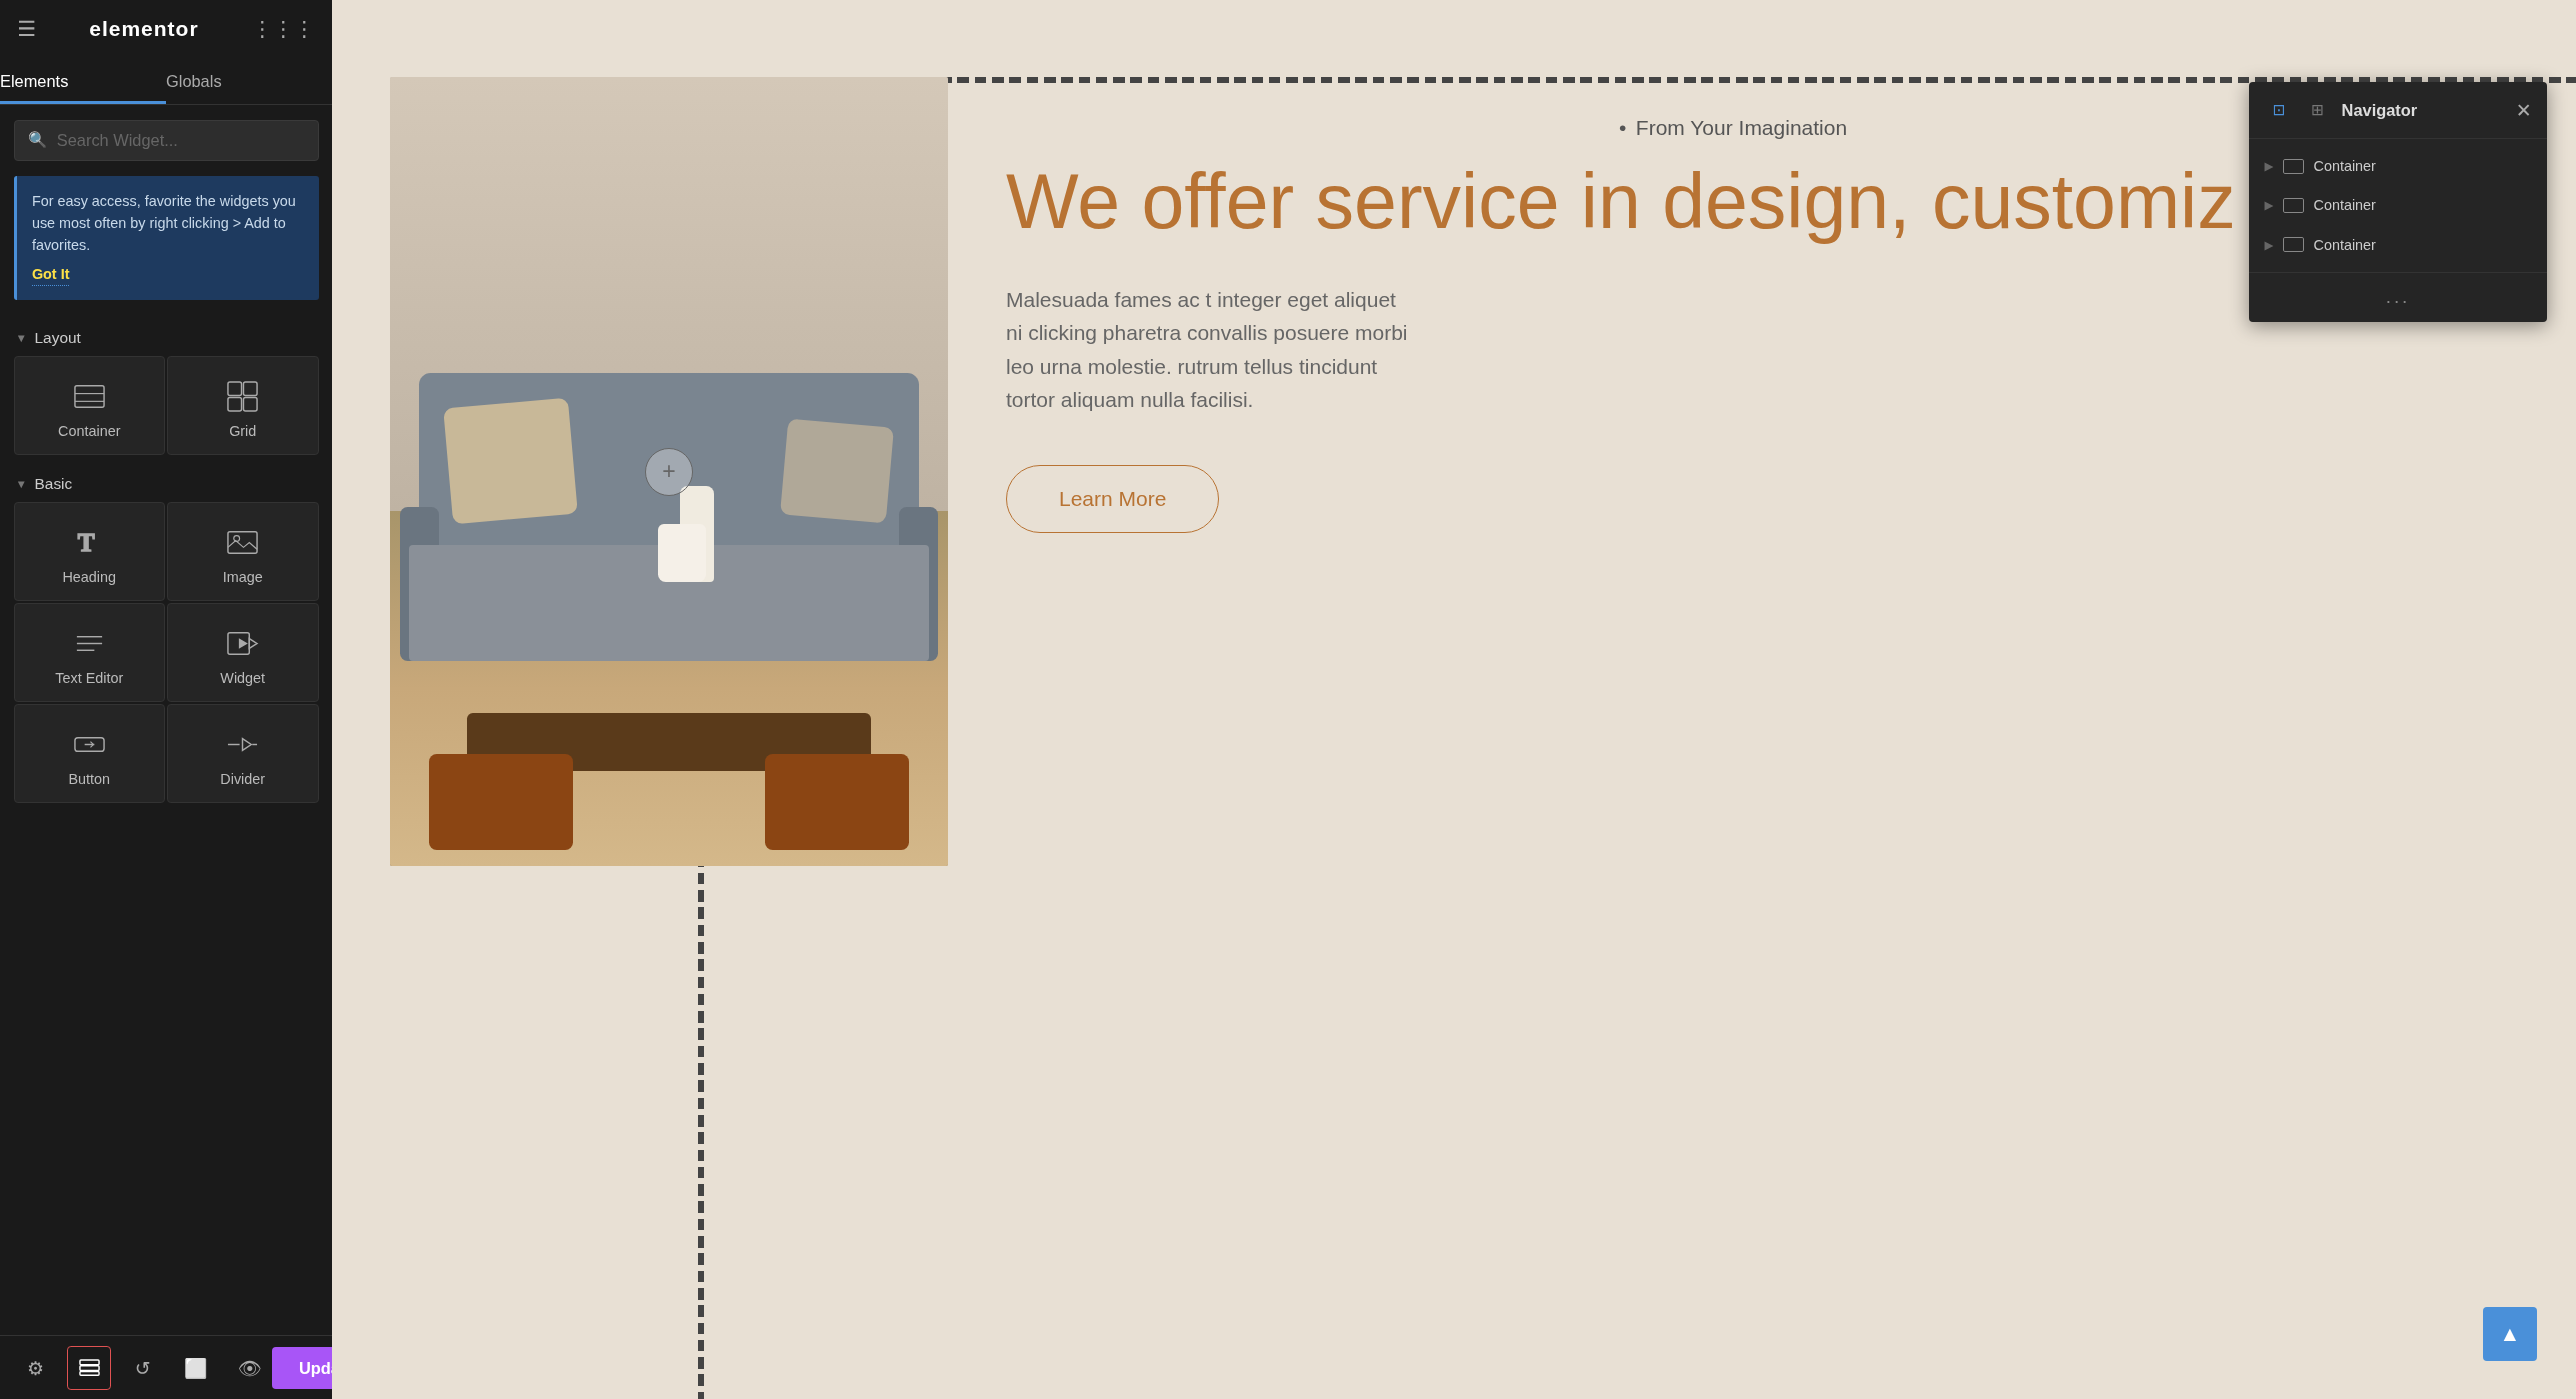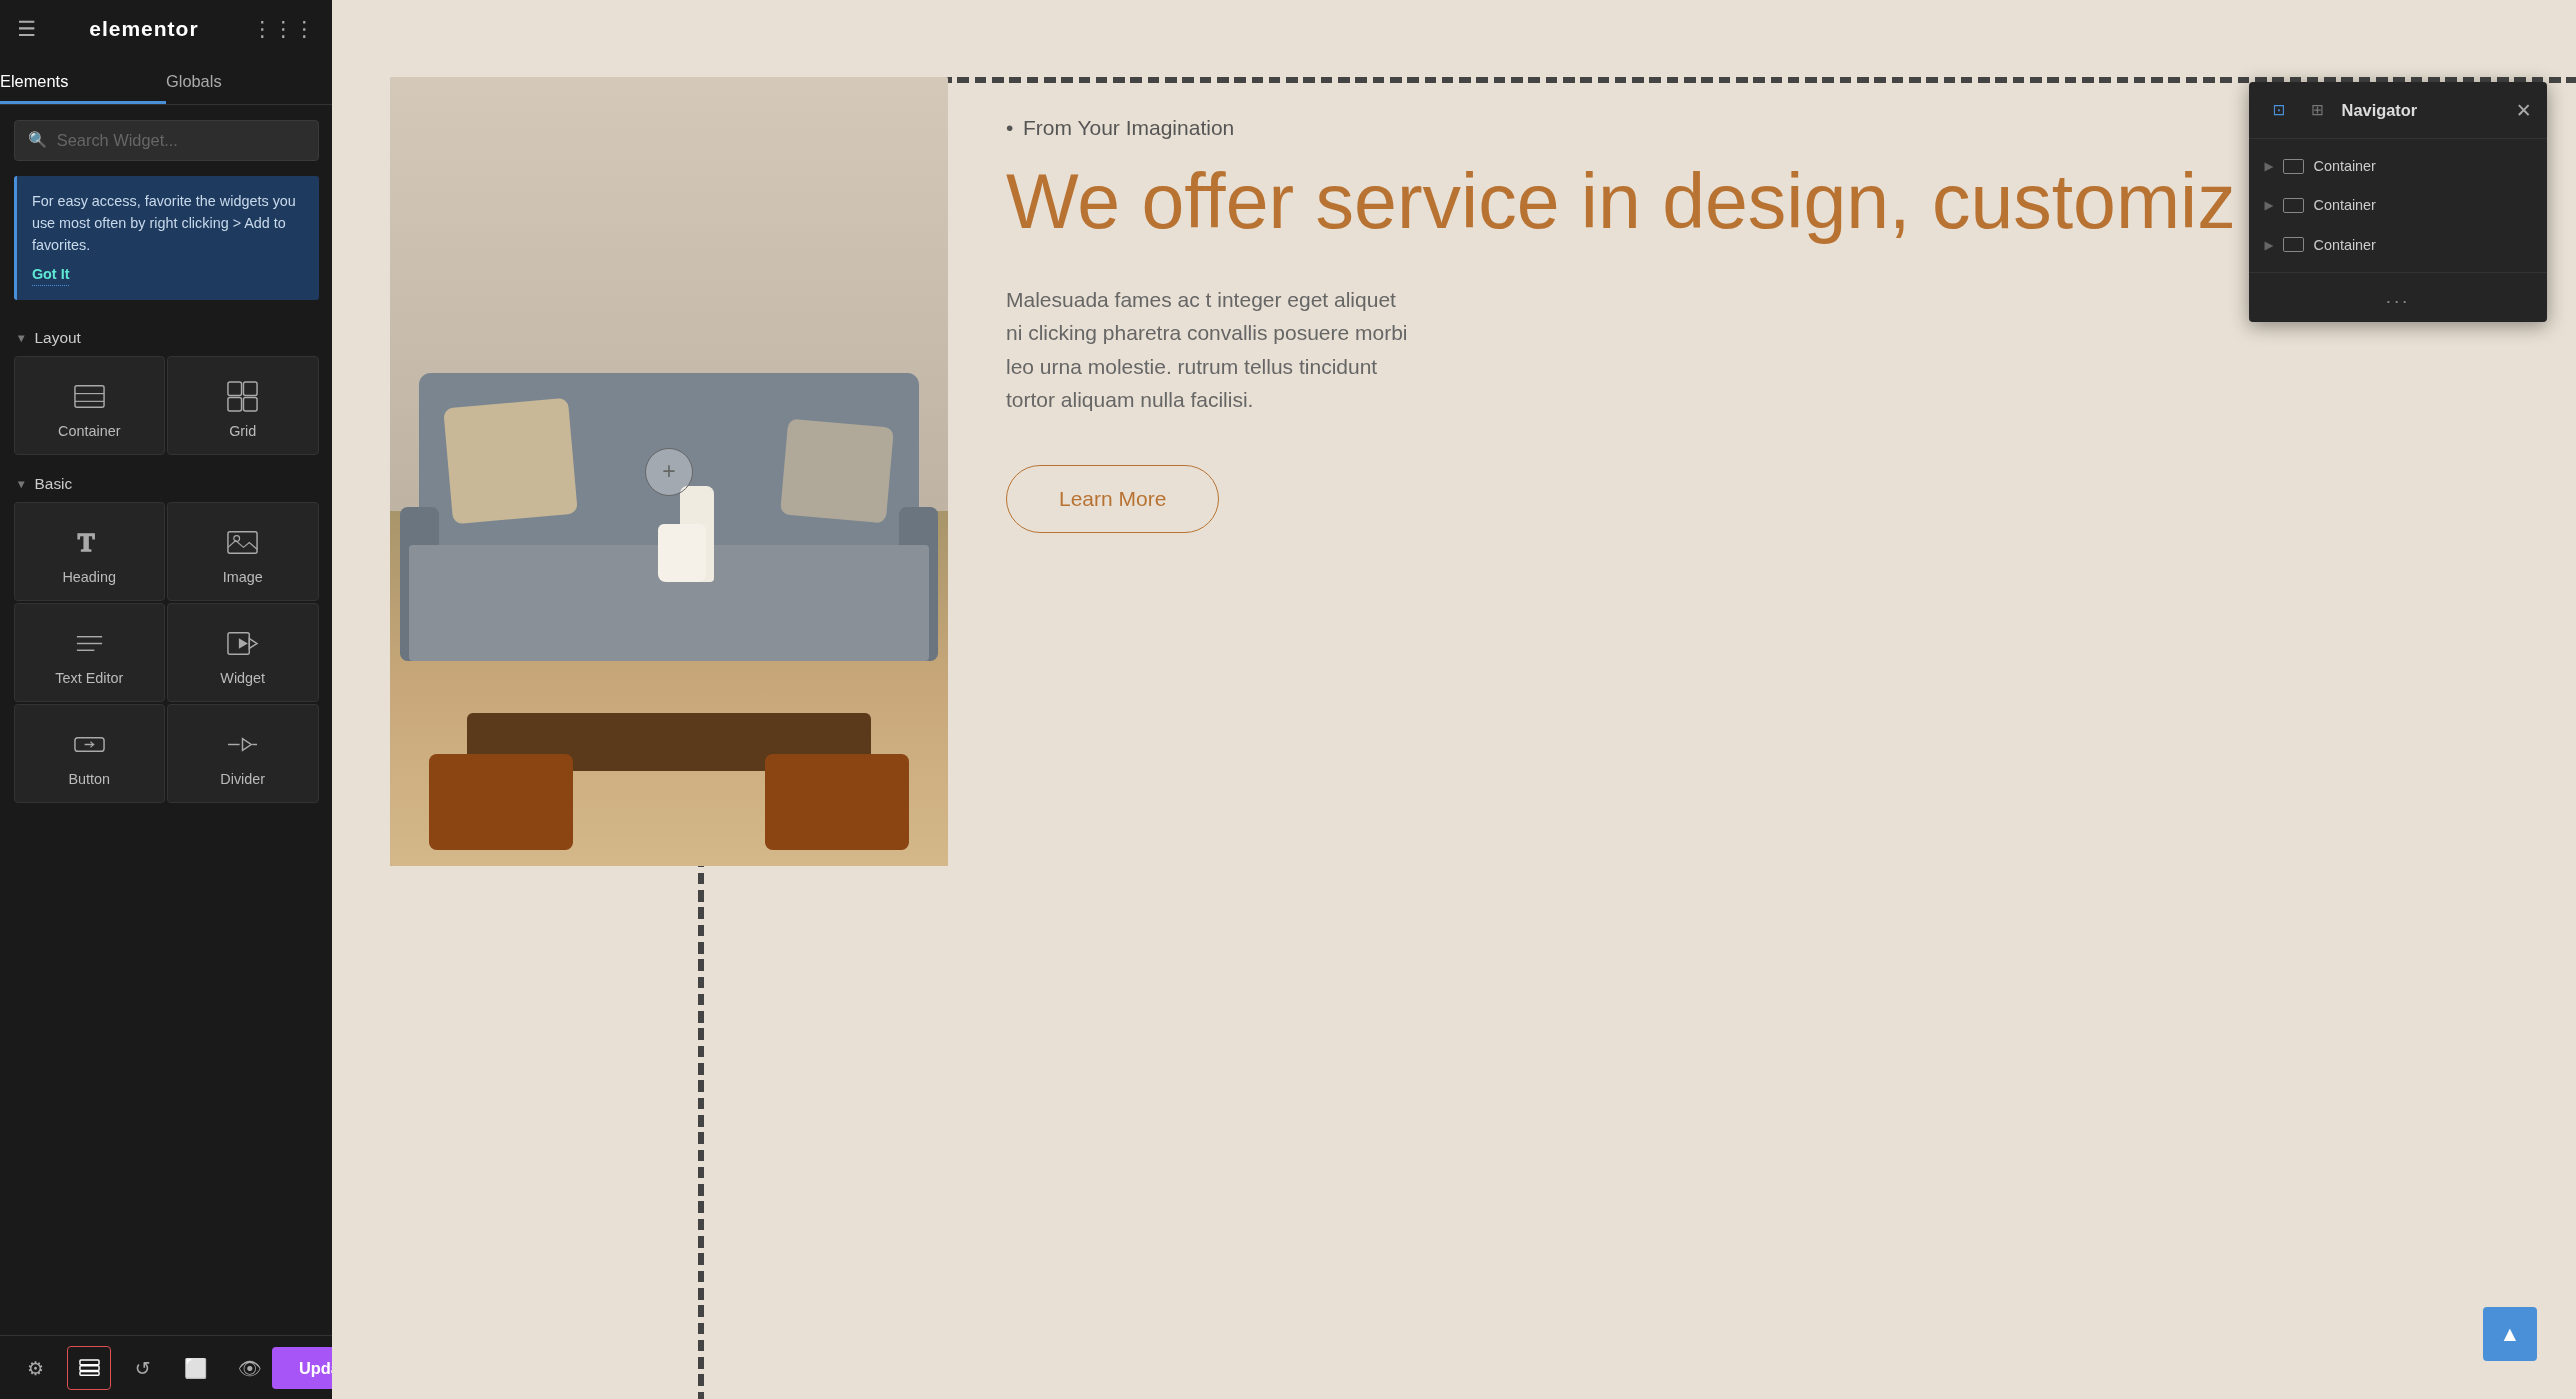--- a/index.html
+++ b/index.html
@@ -121,21 +121,21 @@
       border-radius: 2.9px;
       padding: 15.4px 15.4px 13.5px;
       color: #c8d9ea;
       font-size: 14.4px;
       line-height: 1.5;
     }
 
     .got-it-link {
       display: inline-block;
       margin-top: 7.7px;
-      color: #5eead4;
+      color: #fde047;
       font-weight: 700;
       font-size: 14.4px;
       text-decoration: none;
       border-bottom: 1.9px dotted #4a90d9;
       cursor: pointer;
     }
 
     
     .section-header {
       display: flex;
@@ -440,20 +440,21 @@
       padding: 39px 58px;
     }
 
     .bullet-text {
       font-size: 21px;
       color: #555;
       margin-bottom: 19px;
       display: flex;
       align-items: center;
       gap: 9.6px;
+      justify-content: center;
     }
 
     .bullet-text::before {
       content: '•';
       color: #555;
     }
 
     .main-heading {
       font-size: 77px;
       color: #b87333;

